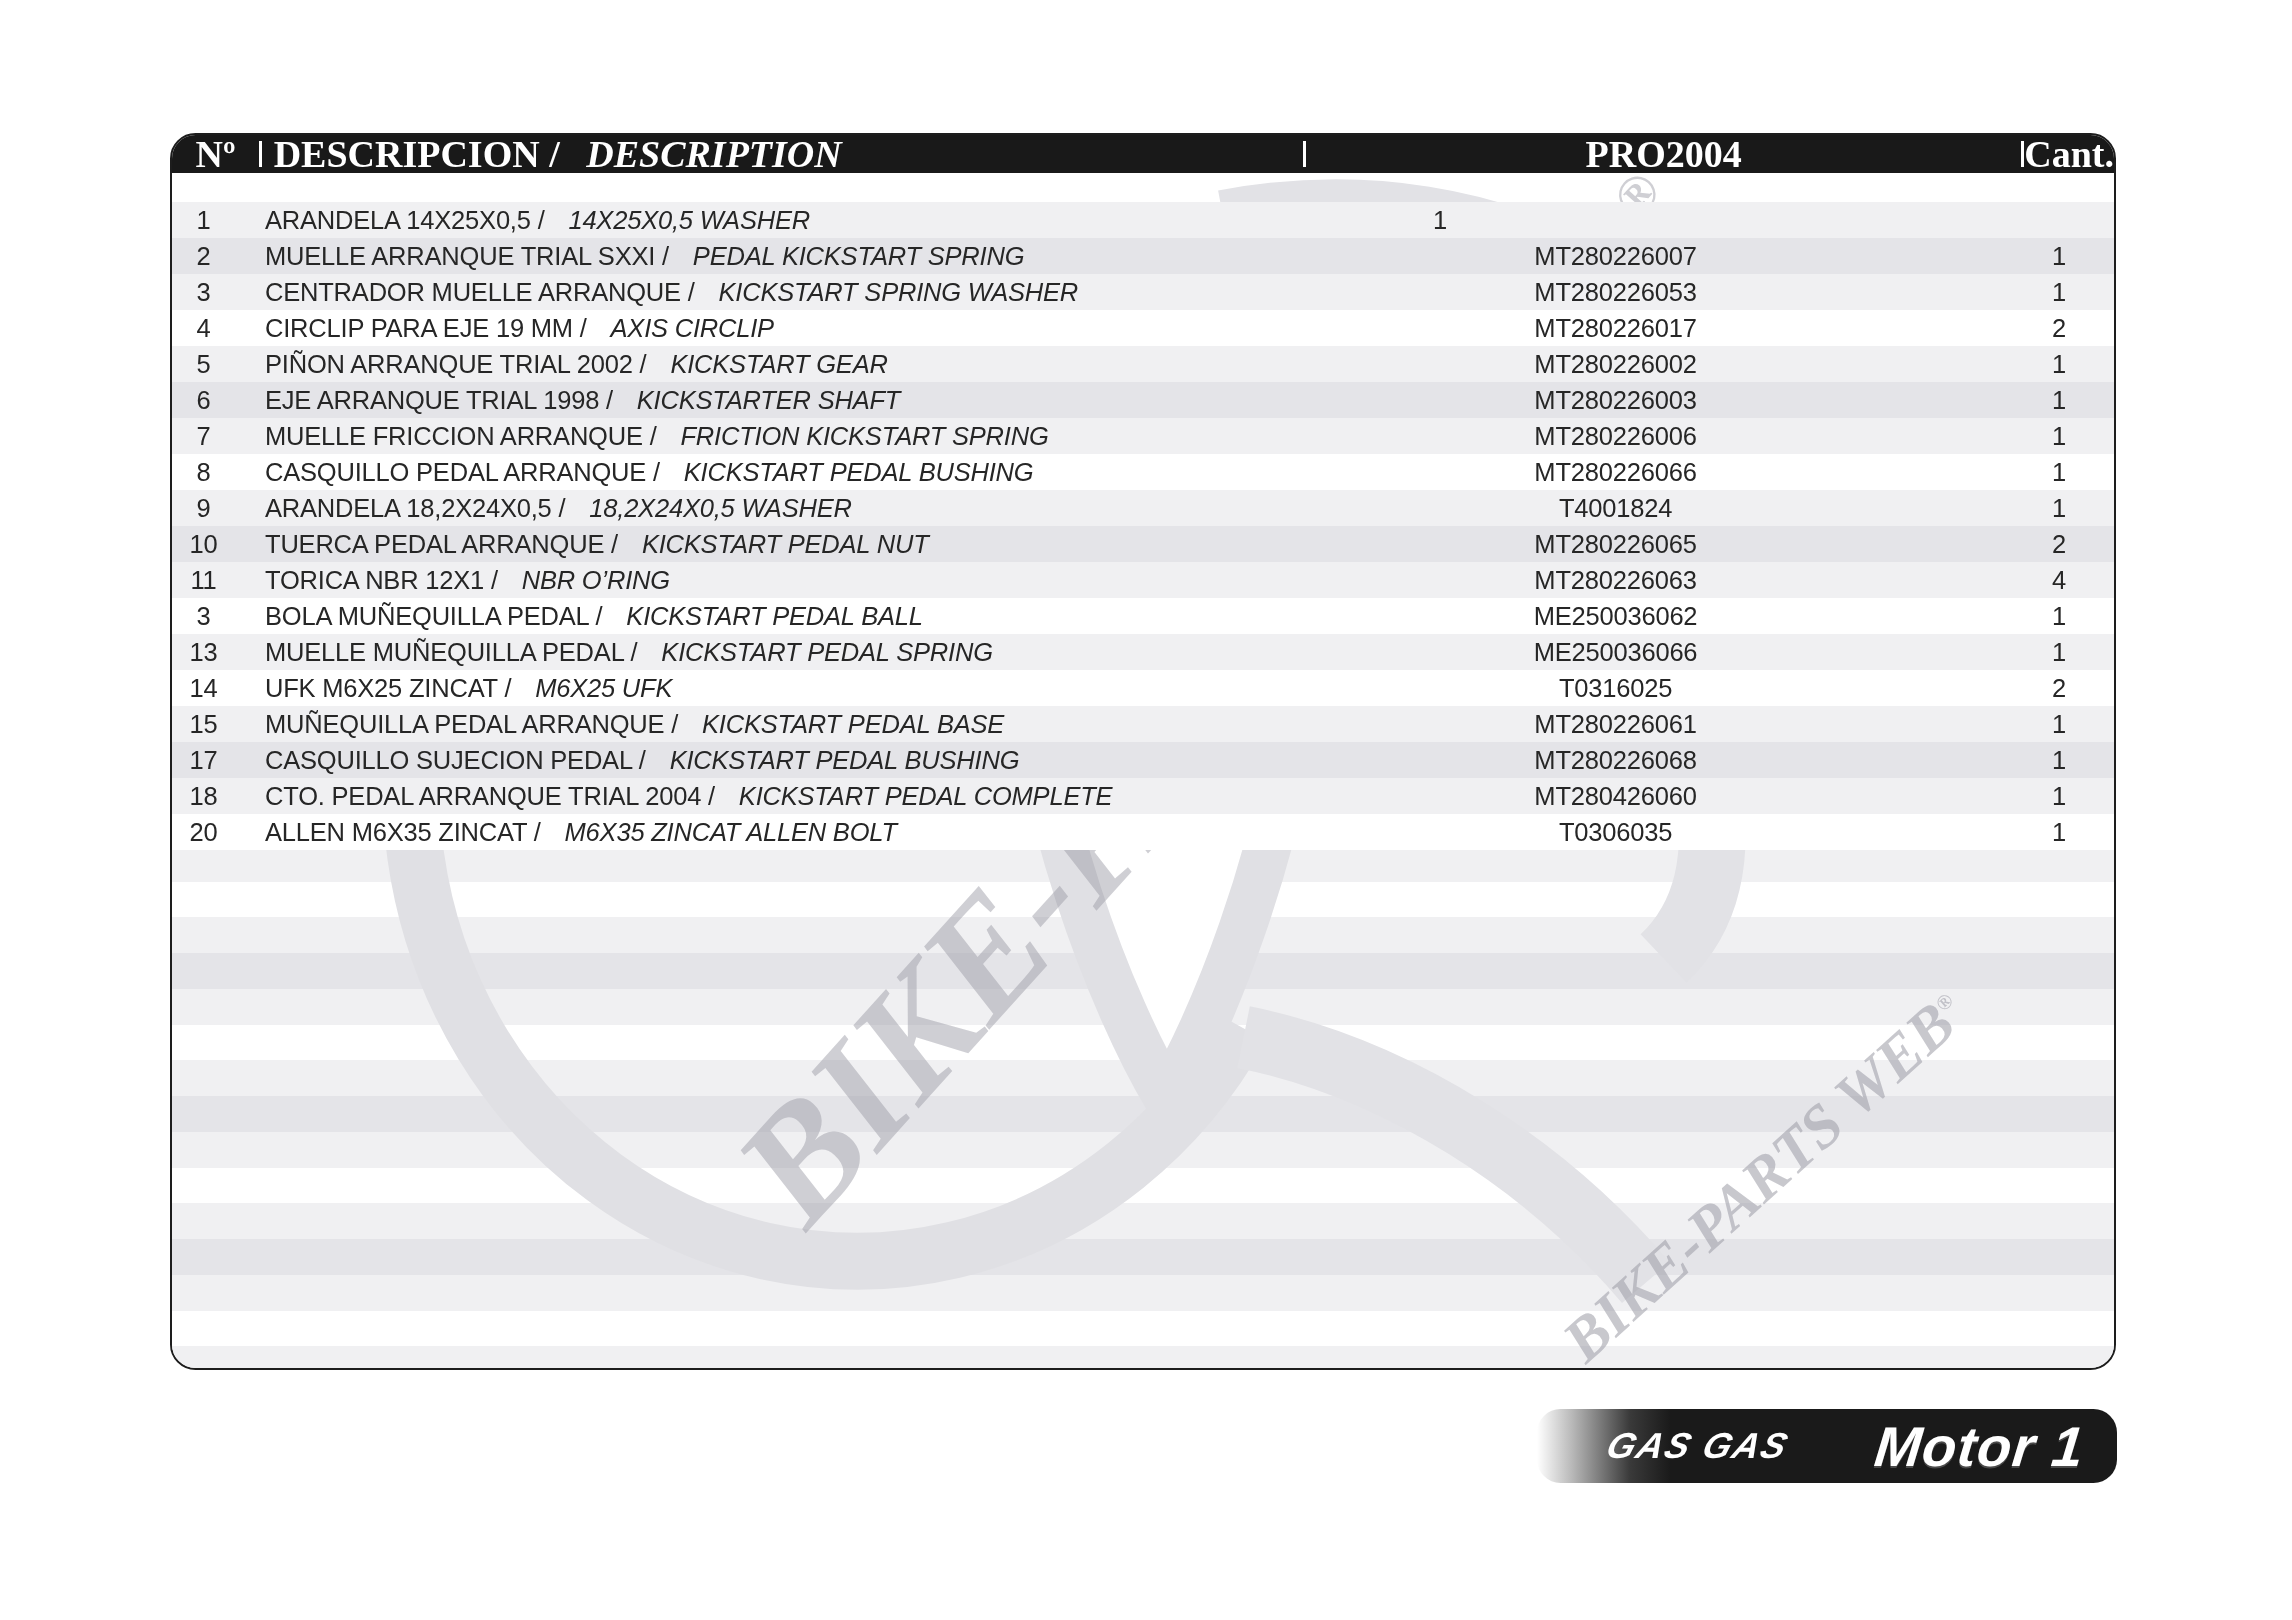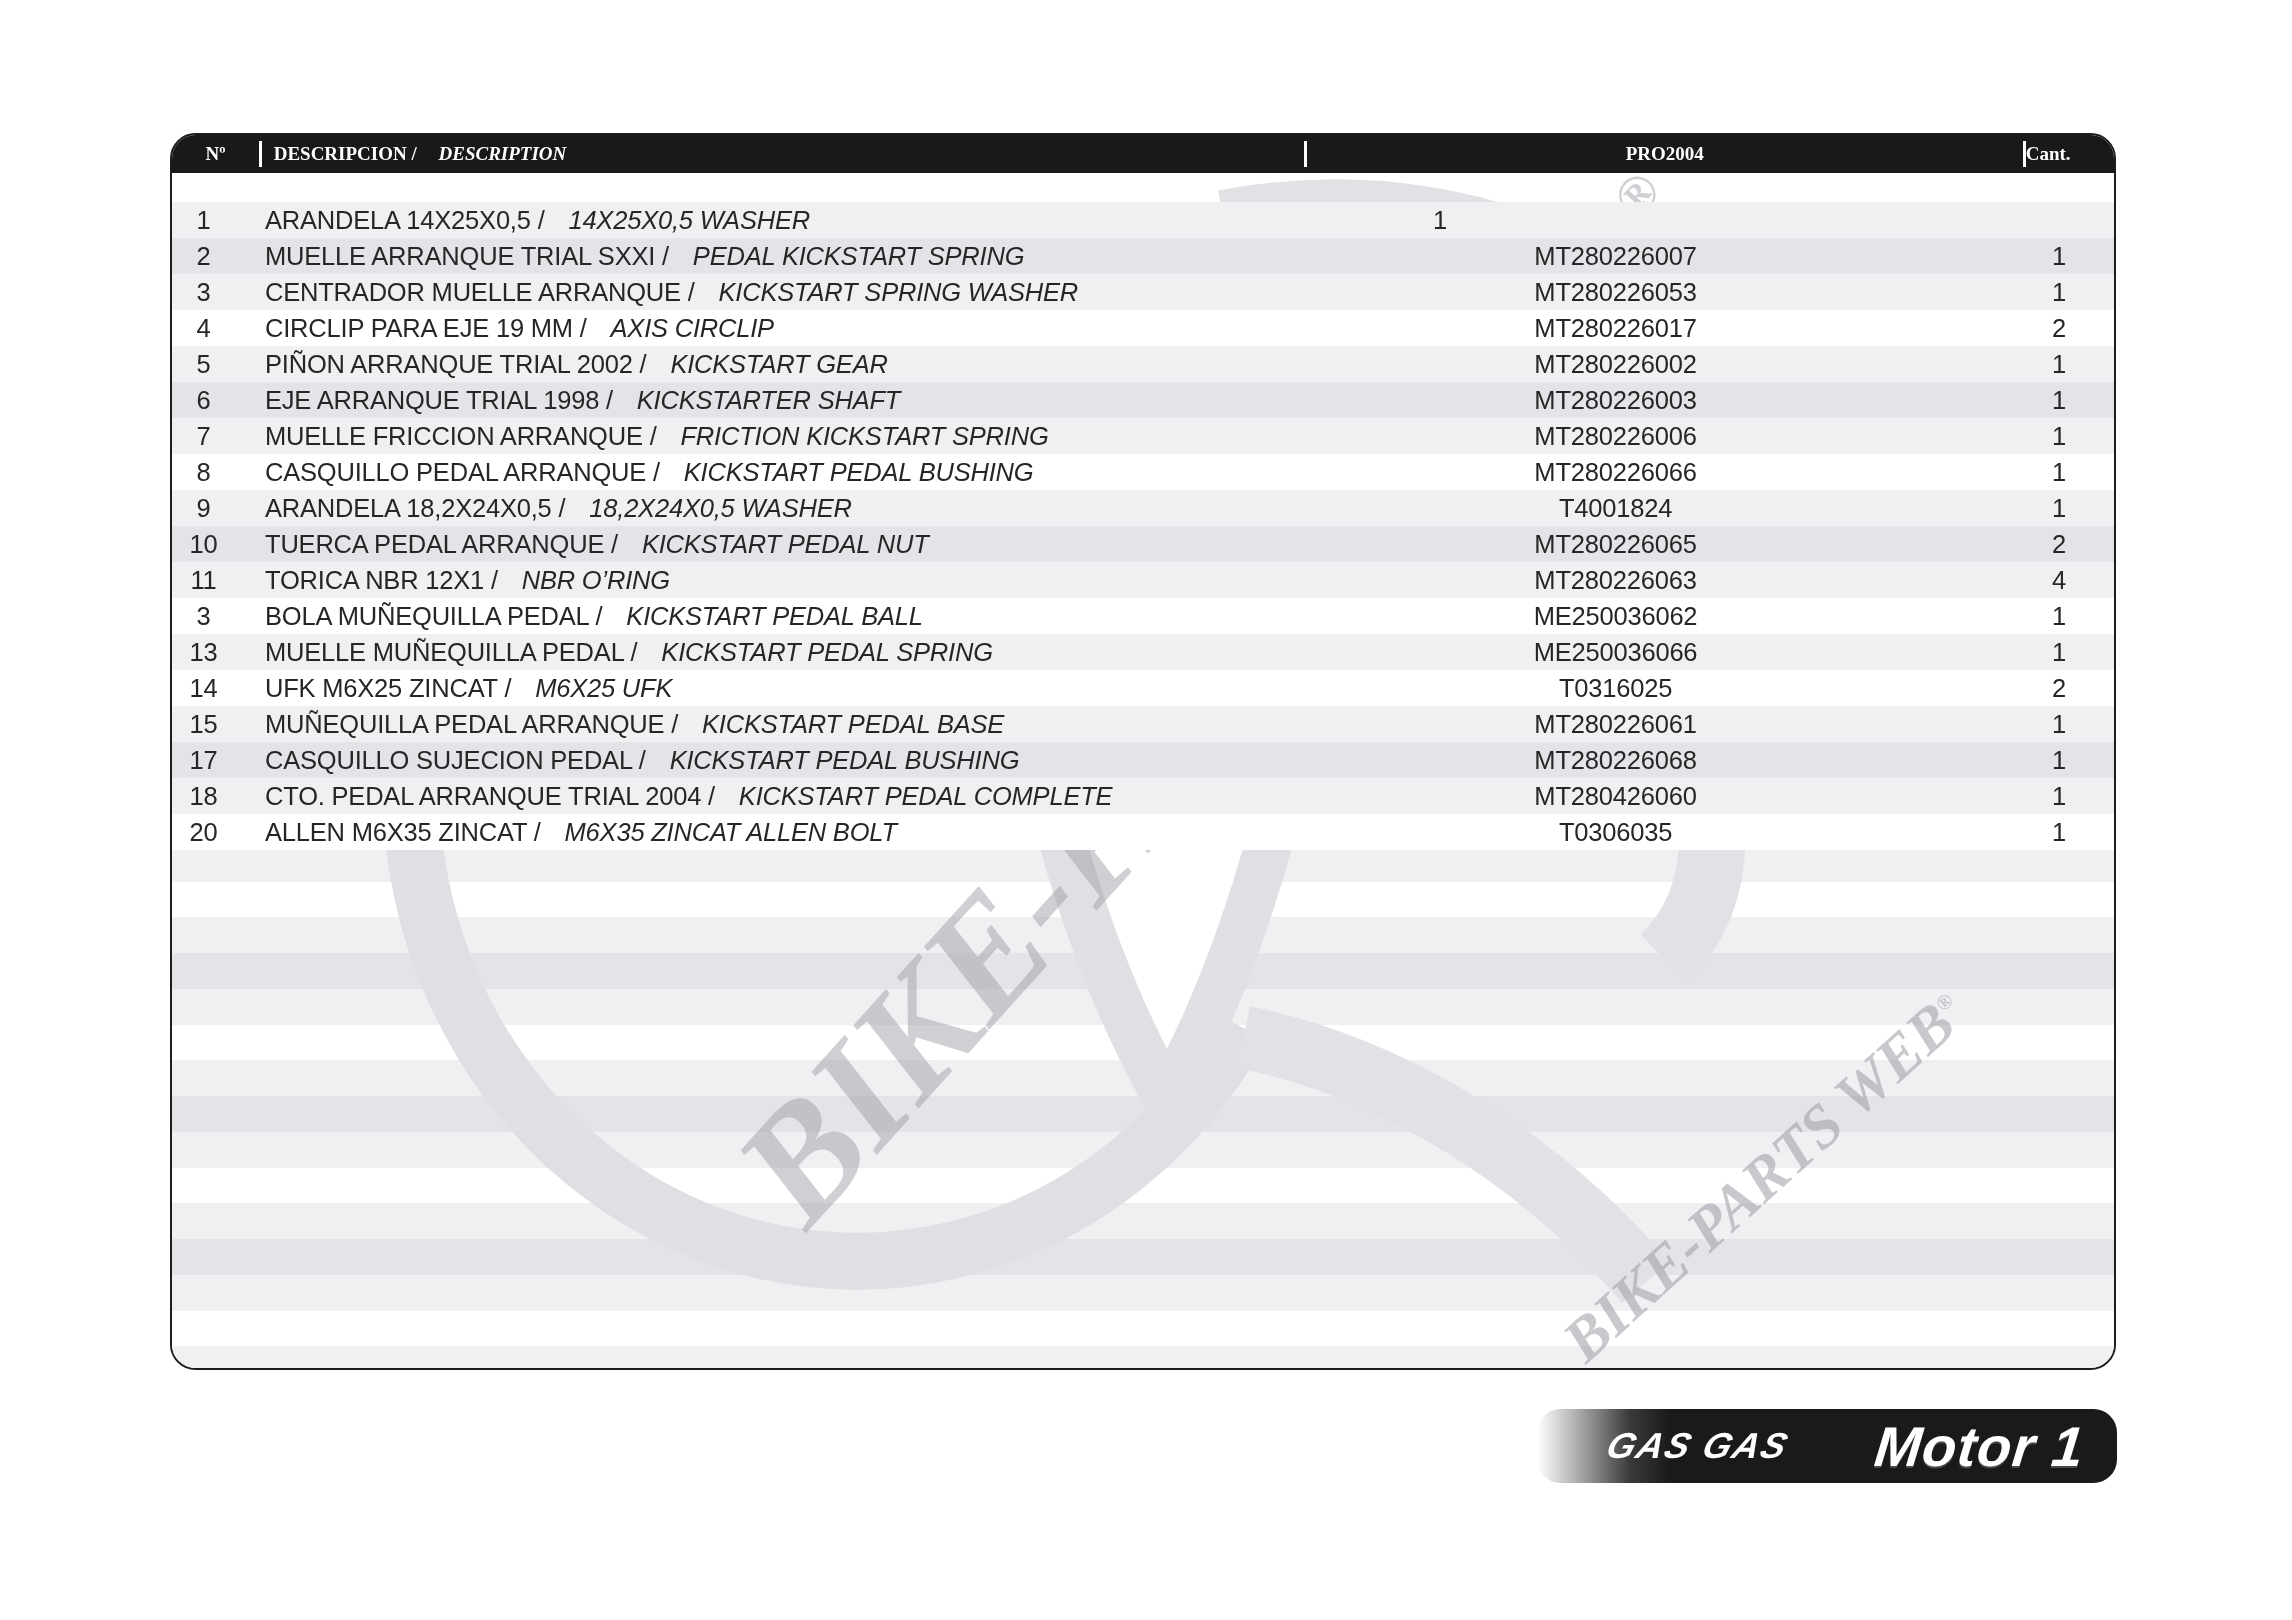--- a/index.html
+++ b/index.html
@@ -6,21 +6,21 @@
   .canvas{position:relative;width:2293px;height:1620px;background:#ffffff;overflow:hidden;
           font-family:"Liberation Sans",sans-serif;}
 
   
   .page{position:absolute;left:170px;top:133px;width:1946px;height:1237px;
         box-sizing:border-box;border:2.9px solid #1d1d1d;border-radius:25.5px;
         background:#ffffff;overflow:hidden;z-index:1;}
 
   .page-header{position:relative;height:38px;background:#191919;color:#ffffff;
         display:flex;align-items:center;z-index:6;
-        font-family:"Liberation Serif",serif;font-weight:bold;font-size:19px;}
+        font-family:"Liberation Serif",serif;font-weight:bold;font-size:38px;}
   .hc-num{width:87px;text-align:center;}
   .hsep{width:2.9px;height:26.5px;background:#ffffff;flex:0 0 auto;}
   .hc-desc{width:1042px;padding-left:11.8px;box-sizing:border-box;}
   .hc-model{width:716px;text-align:center;}
   .hc-qty{flex:1;text-align:left;}
   .it{font-style:italic;margin-left:17px;}
 
   .page-body{position:absolute;left:0;top:38px;right:0;bottom:0;}
 
   

